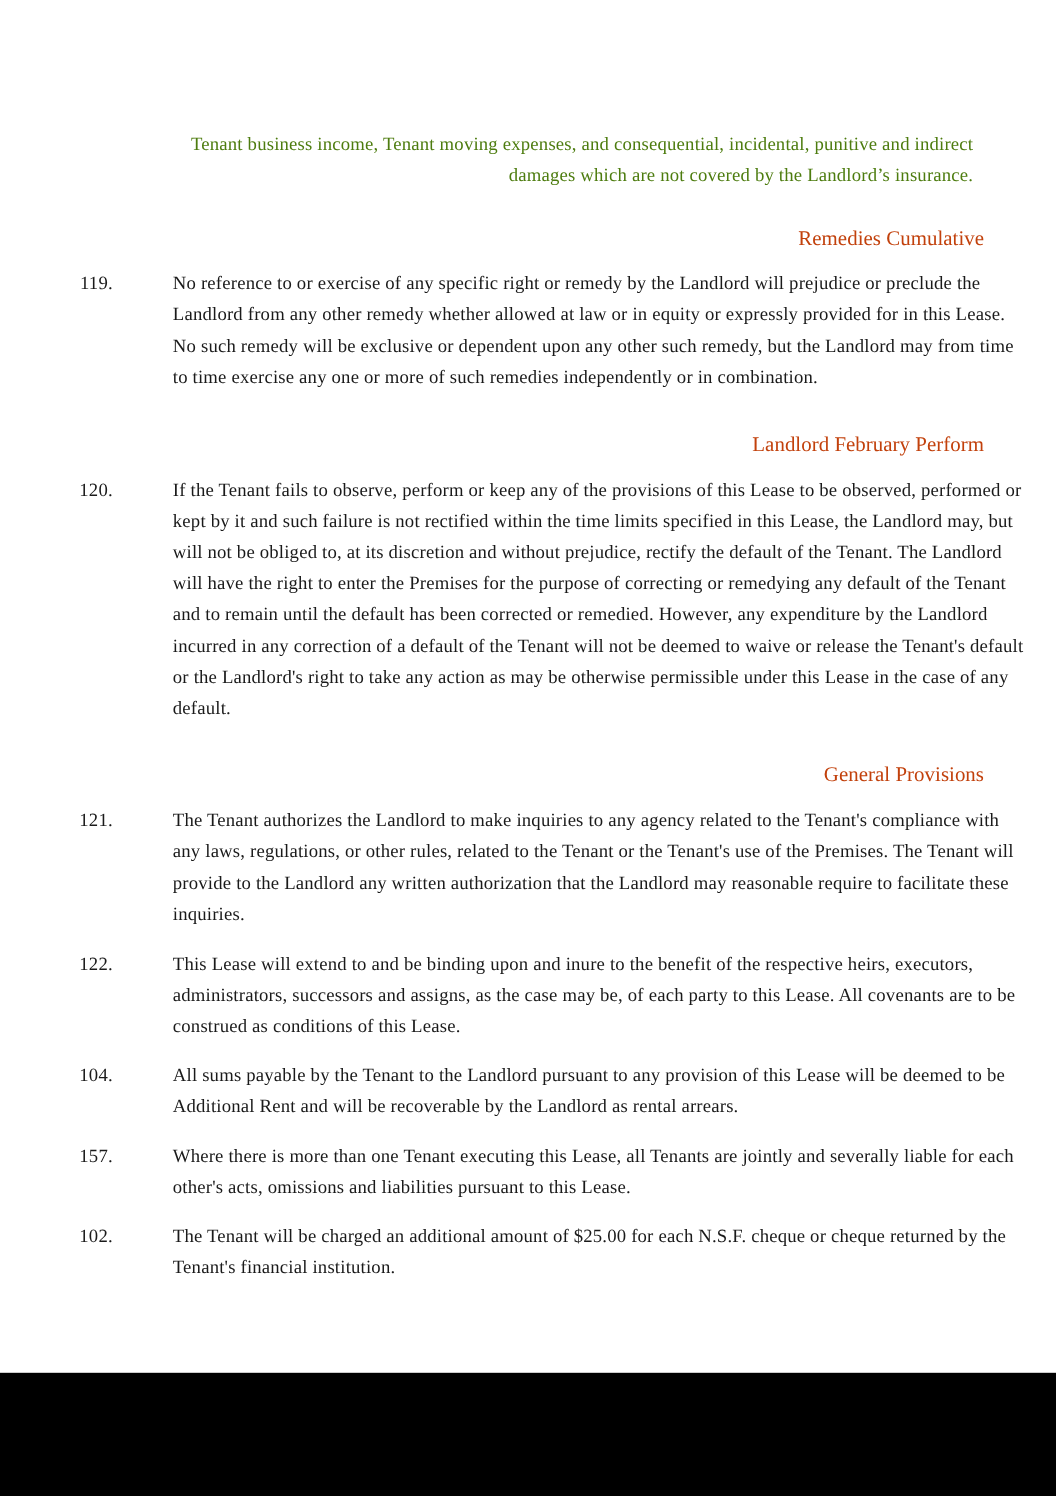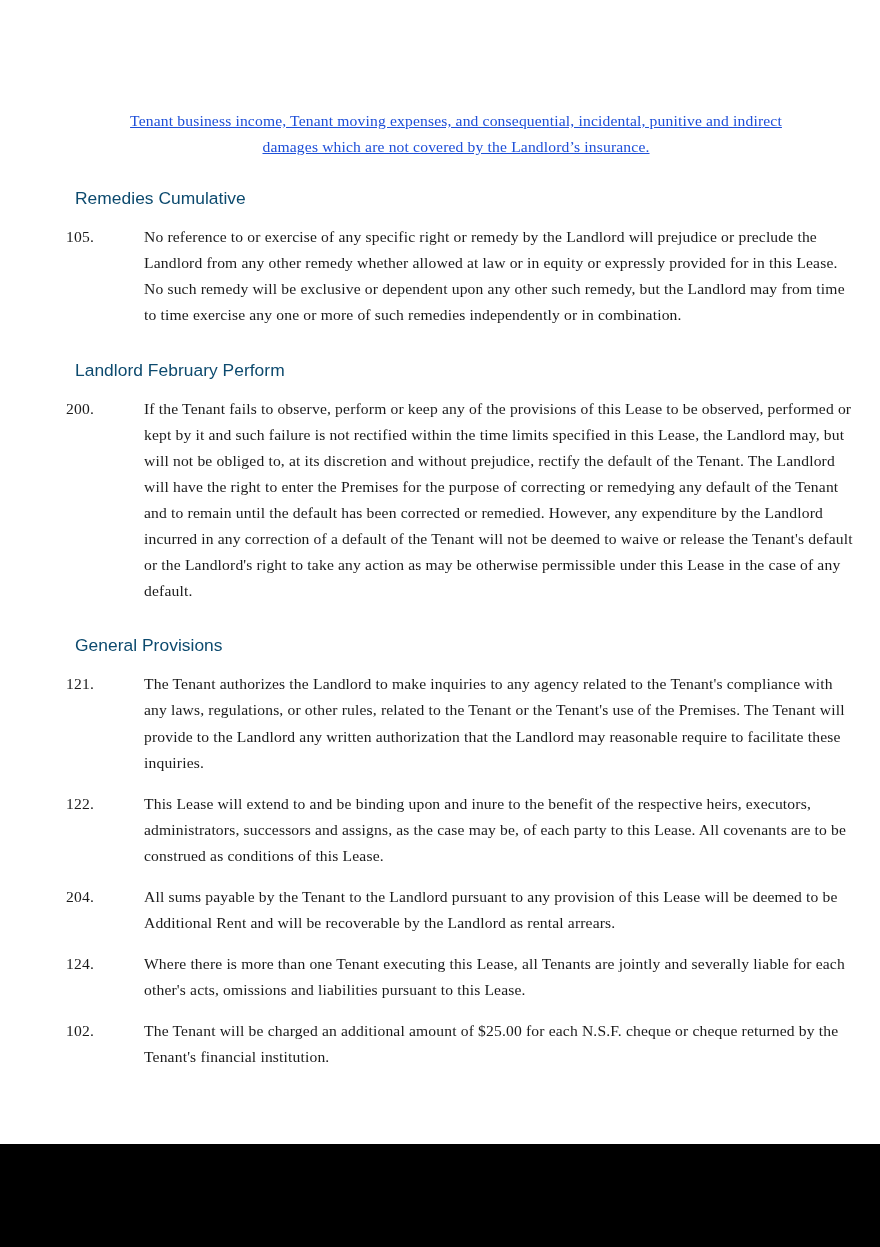--- a/index.html
+++ b/index.html
@@ -31,35 +31,35 @@
     top: 108px;
     width: 760px;
   }
 
   
   .lead {
     margin: 0 0 0 41px;
     width: 710px;
     font-size: 15.6px;
     line-height: 26.1px;
-    text-align: center;
-    color: #1d4ed8;
+    text-align: right;
+    color: #4d7c0f;
     letter-spacing: 0.01em;
-    text-decoration: underline;
   }
 
   
   .heading {
-    font-family: Liberation Sans, sans-serif;
+    font-family: Liberation Serif, serif;
     font-size: 17.4px;
     font-weight: 400;
     line-height: 22px;
-    color: #0c4a6e;
+    color: #c2410c;
     margin: 0 0 0 15px;
     letter-spacing: 0.002em;
+    text-align: right;
   }
   .h-remedies   { margin-top: 27px; margin-bottom: 15px; }
   .h-perform    { margin-top: 30px; margin-bottom: 15px; }
   .h-general    { margin-top: 30px; margin-bottom: 15px; }
 
   
   .clause {
     position: relative;
     padding-left: 41px;
     width: 757px;
@@ -102,50 +102,50 @@
 <body>
 
 <div id="page">
   <div class="content">
 
     <p class="lead">Tenant business income, Tenant moving expenses, and consequential, incidental, punitive and indirect damages which are not covered by the Landlord’s insurance.</p>
 
     <h2 class="heading h-remedies">Remedies Cumulative</h2>
 
     <div class="clause">
-      <span class="clause-num">105.</span>
+      <span class="clause-num">119.</span>
       <span class="clause-body">No reference to or exercise of any specific right or remedy by the Landlord will prejudice or preclude the Landlord from any other remedy whether allowed at law or in equity or expressly provided for in this Lease.  No such remedy will be exclusive or dependent upon any other such remedy, but the Landlord may from time to time exercise any one or more of such remedies independently or in combination.</span>
     </div>
 
     <h2 class="heading h-perform">Landlord February Perform</h2>
 
     <div class="clause">
-      <span class="clause-num">200.</span>
+      <span class="clause-num">120.</span>
       <span class="clause-body">If the Tenant fails to observe, perform or keep any of the provisions of this Lease to be observed, performed or kept by it and such failure is not rectified within the time limits specified in this Lease, the Landlord may, but will not be obliged to, at its discretion and without prejudice, rectify the default of the Tenant. The Landlord will have the right to enter the Premises for the purpose of correcting or remedying any default of the Tenant and to remain until the default has been corrected or remedied. However, any expenditure by the Landlord incurred in any correction of a default of the Tenant will not be deemed to waive or release the Tenant's default or the Landlord's right to take any action as may be otherwise permissible under this Lease in the case of any default.</span>
     </div>
 
     <h2 class="heading h-general">General Provisions</h2>
 
     <div class="clause">
       <span class="clause-num">121.</span>
       <span class="clause-body">The Tenant authorizes the Landlord to make inquiries to any agency related to the Tenant's compliance with any laws, regulations, or other rules, related to the Tenant or the Tenant's use of the Premises. The Tenant will provide to the Landlord any written authorization that the Landlord may reasonable require to facilitate these inquiries.</span>
     </div>
 
     <div class="clause">
       <span class="clause-num">122.</span>
       <span class="clause-body">This Lease will extend to and be binding upon and inure to the benefit of the respective heirs, executors, administrators, successors and assigns, as the case may be, of each party to this Lease.   All covenants are to be construed as conditions of this Lease.</span>
     </div>
 
     <div class="clause">
-      <span class="clause-num">204.</span>
+      <span class="clause-num">104.</span>
       <span class="clause-body">All sums payable by the Tenant to the Landlord pursuant to any provision of this Lease will be deemed to be Additional Rent and will be recoverable by the Landlord as rental arrears.</span>
     </div>
 
     <div class="clause">
-      <span class="clause-num">124.</span>
+      <span class="clause-num">157.</span>
       <span class="clause-body">Where there is more than one Tenant executing this Lease, all Tenants are jointly and severally liable for each other's acts, omissions and liabilities pursuant to this Lease.</span>
     </div>
 
     <div class="clause">
       <span class="clause-num">102.</span>
       <span class="clause-body">The Tenant will be charged an additional amount of $25.00 for each N.S.F. cheque or cheque returned by the Tenant's financial institution.</span>
     </div>
 
   </div>
 </div>

